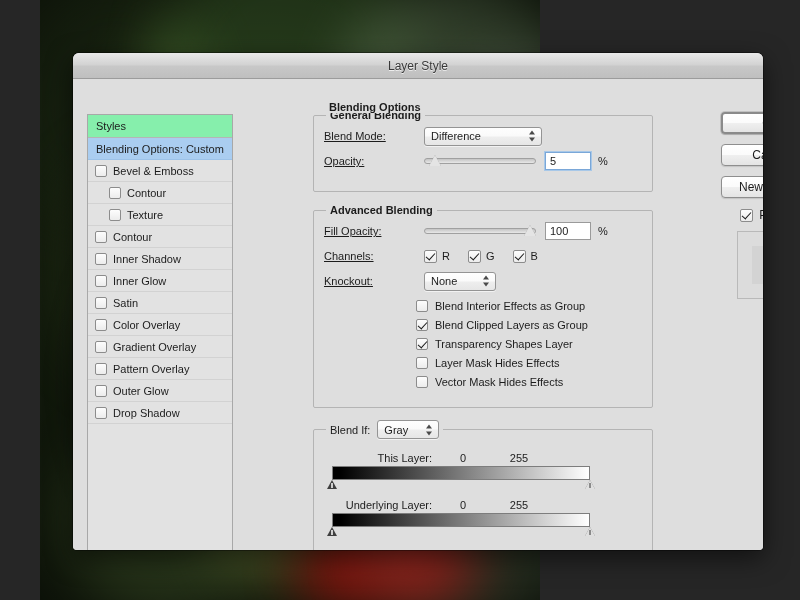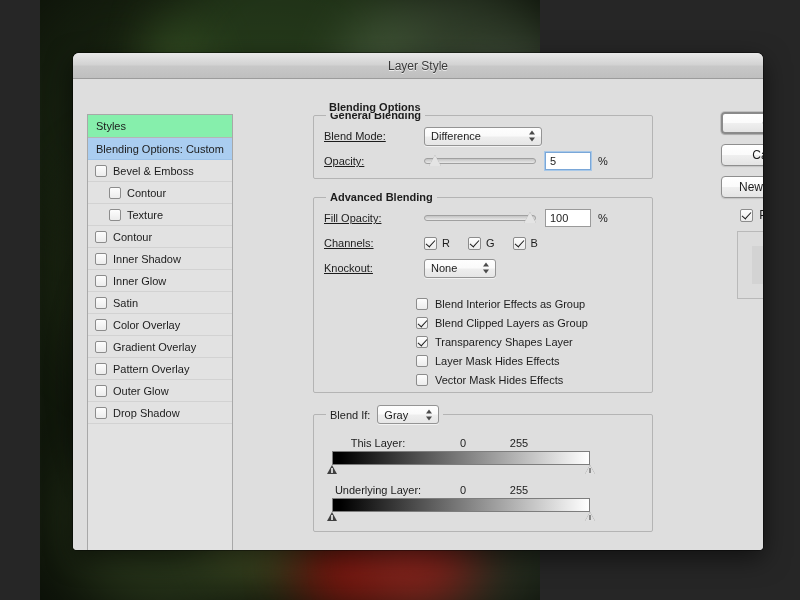--- a/index.html
+++ b/index.html
@@ -155,21 +155,21 @@
     position: absolute;
     left: 240px;
     top: 22px;
     width: 340px;
   }
 
   fieldset.grp {
     border: 1px solid #b4b4b4;
     border-radius: 2px;
     margin: 0 0 12px 0;
-    padding: 6px 10px 3px 10px;
+    padding: 6px 10px 16px 10px;
     background: transparent;
   }
   fieldset.grp > legend {
     font-size: 11px;
     font-weight: bold;
     color: #1c1c1c;
     padding: 0 4px;
     margin-left: 2px;
   }
   .grp-title-outer {
@@ -301,21 +301,21 @@
   
   #blendif-group { position: relative; padding-top: 10px; }
   .bi-block { margin-bottom: 4px; }
   .bi-labels {
     display: flex;
     align-items: center;
     font-size: 11px;
     color: #1c1c1c;
     height: 17px;
   }
-  .bi-labels .name { width: 108px; text-align: center; }
+  .bi-labels .name { width: 108px; text-align: right; }
   .bi-labels .v0   { width: 62px;  text-align: center; }
   .bi-labels .v255 { width: 50px;  text-align: center; }
   .bi-bar-wrap { position: relative; height: 26px; }
   .bi-bar {
     position: absolute;
     left: 8px;
     width: 258px;
     height: 14px;
     border: 1px solid #7d7d7d;
     box-sizing: border-box;
@@ -546,21 +546,21 @@
             <span class="lab">Knockout:</span>
             <div class="sel w-knock">
               <span>None</span>
               <span class="arrows">
                   <i class="up"></i>
                   <i class="down"></i>
                 </span>
             </div>
           </div>
 
-          <div id="adv-options" style="margin-top:15px;">
+          <div id="adv-options" style="margin-top:4px;">
               <div class="optrow">
                 <span class="cb"></span>
                 <span class="txt">Blend Interior Effects as Group</span>
               </div>
               <div class="optrow">
                 <span class="cb checked"></span>
                 <span class="txt">Blend Clipped Layers as Group</span>
               </div>
               <div class="optrow">
                 <span class="cb checked"></span>

